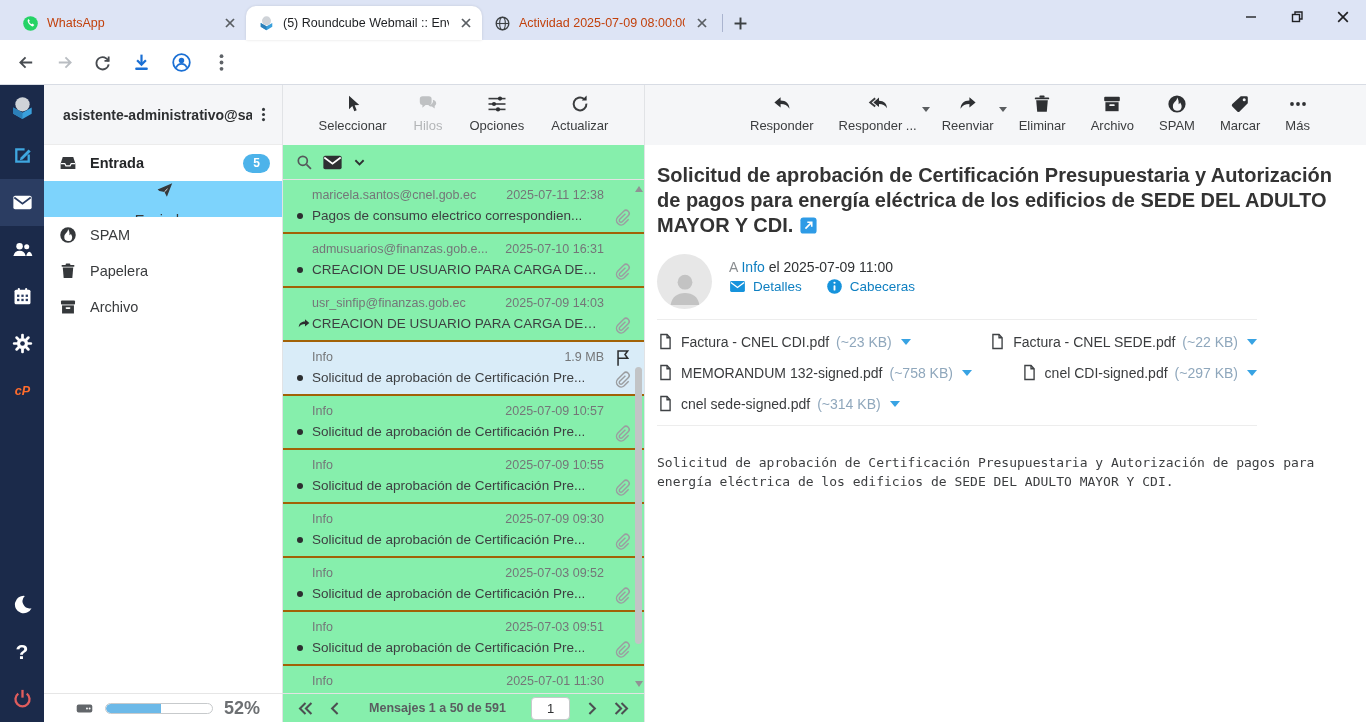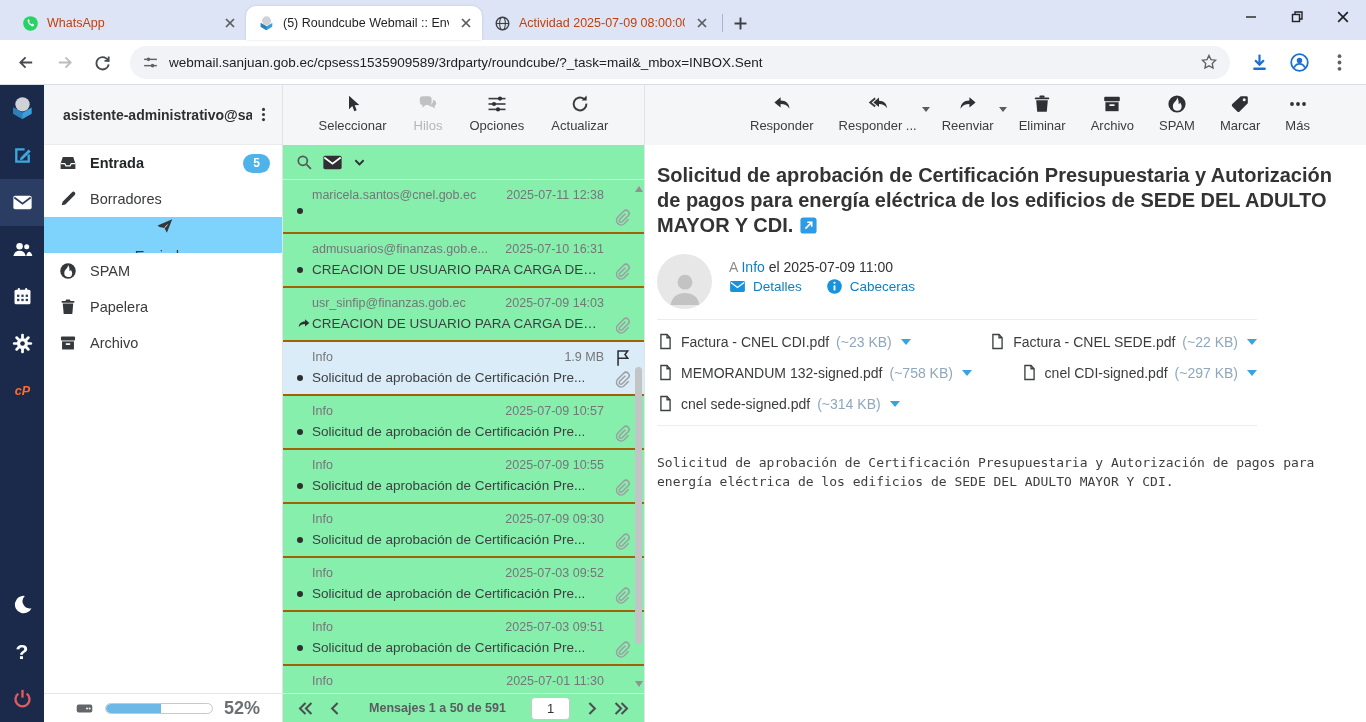--- a/index.html
+++ b/index.html
@@ -441,33 +441,20 @@
   <div class="navic disabled">
       <svg viewBox="0 0 20 20">
         <use href="#i-fwdnav"></use>
       </svg>
     </div>
   <div class="navic">
       <svg viewBox="0 0 20 20">
         <use href="#i-reload"></use>
       </svg>
     </div>
-  <div class="omnibox">
-    <span class="tune">
-        <svg viewBox="0 0 20 20">
-          <use href="#i-tune"></use>
-        </svg>
-      </span>
-    <span class="url">webmail.sanjuan.gob.ec/cpsess1535909589/3rdparty/roundcube/?_task=mail&amp;_mbox=INBOX.Sent</span>
-    <span class="star">
-        <svg viewBox="0 0 20 20">
-          <use href="#i-star"></use>
-        </svg>
-      </span>
-  </div>
   <div class="bicon blue">
       <svg viewBox="0 0 20 20">
         <use href="#i-download"></use>
       </svg>
     </div>
   <div class="bicon blue">
       <svg viewBox="0 0 20 20">
         <use href="#i-profile"></use>
       </svg>
     </div>
@@ -533,26 +520,20 @@
           </svg>
         </span>
     </div>
     <div id="folder-list">
         <div class="folder bold">
           <svg>
             <use href="#i-inbox"></use>
           </svg>
           <span class="flabel">Entrada</span>
           <span class="badge">5</span>
-        </div>
-        <div class="folder">
-          <svg>
-            <use href="#i-pencil"></use>
-          </svg>
-          <span class="flabel">Borradores</span>
         </div>
         <div class="folder selected">
           <svg>
             <use href="#i-plane"></use>
           </svg>
           <span class="flabel">Enviados</span>
         </div>
         <div class="folder">
           <svg>
             <use href="#i-fire"></use>
@@ -626,20 +607,21 @@
     <div class="messages" id="messages">
       <div class="mrow">
           <div class="l1">
             <span class="sender">maricela.santos@cnel.gob.ec</span>
             <span class="meta">2025-07-11 12:38</span>
           </div>
           <div class="l2">
             <span class="marker">
               <span class="dot"></span>
             </span>
+            <span class="msub">Pagos de consumo electrico correspondien...</span>
           </div>
           <span class="rowclip">
             <svg>
               <use href="#i-clip"></use>
             </svg>
           </span>
         </div>
         <div class="mrow">
           <div class="l1">
             <span class="sender">admusuarios@finanzas.gob.e...</span>

